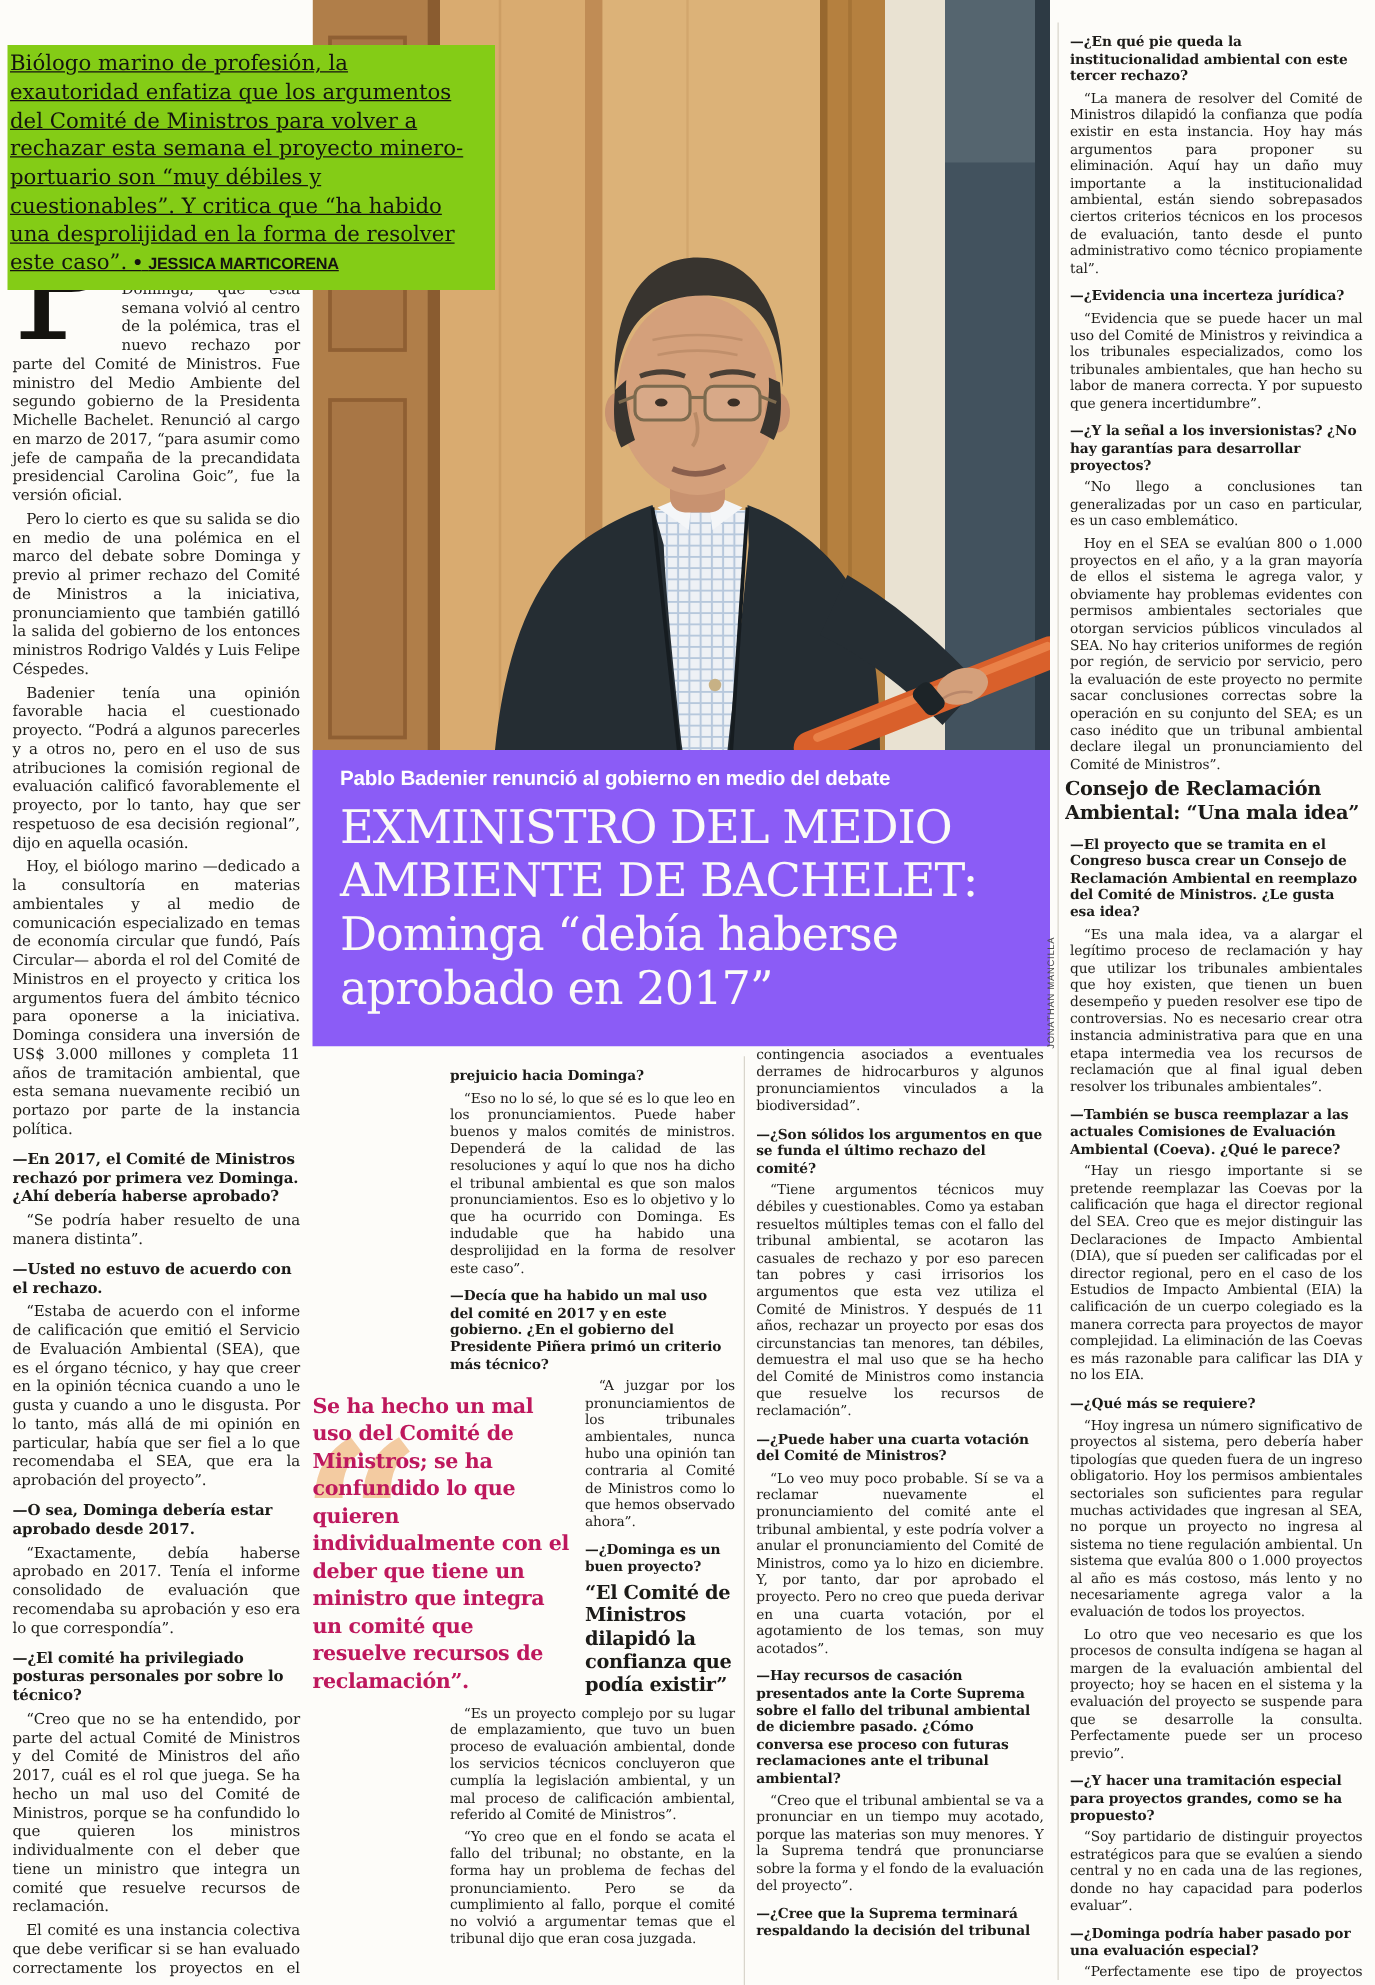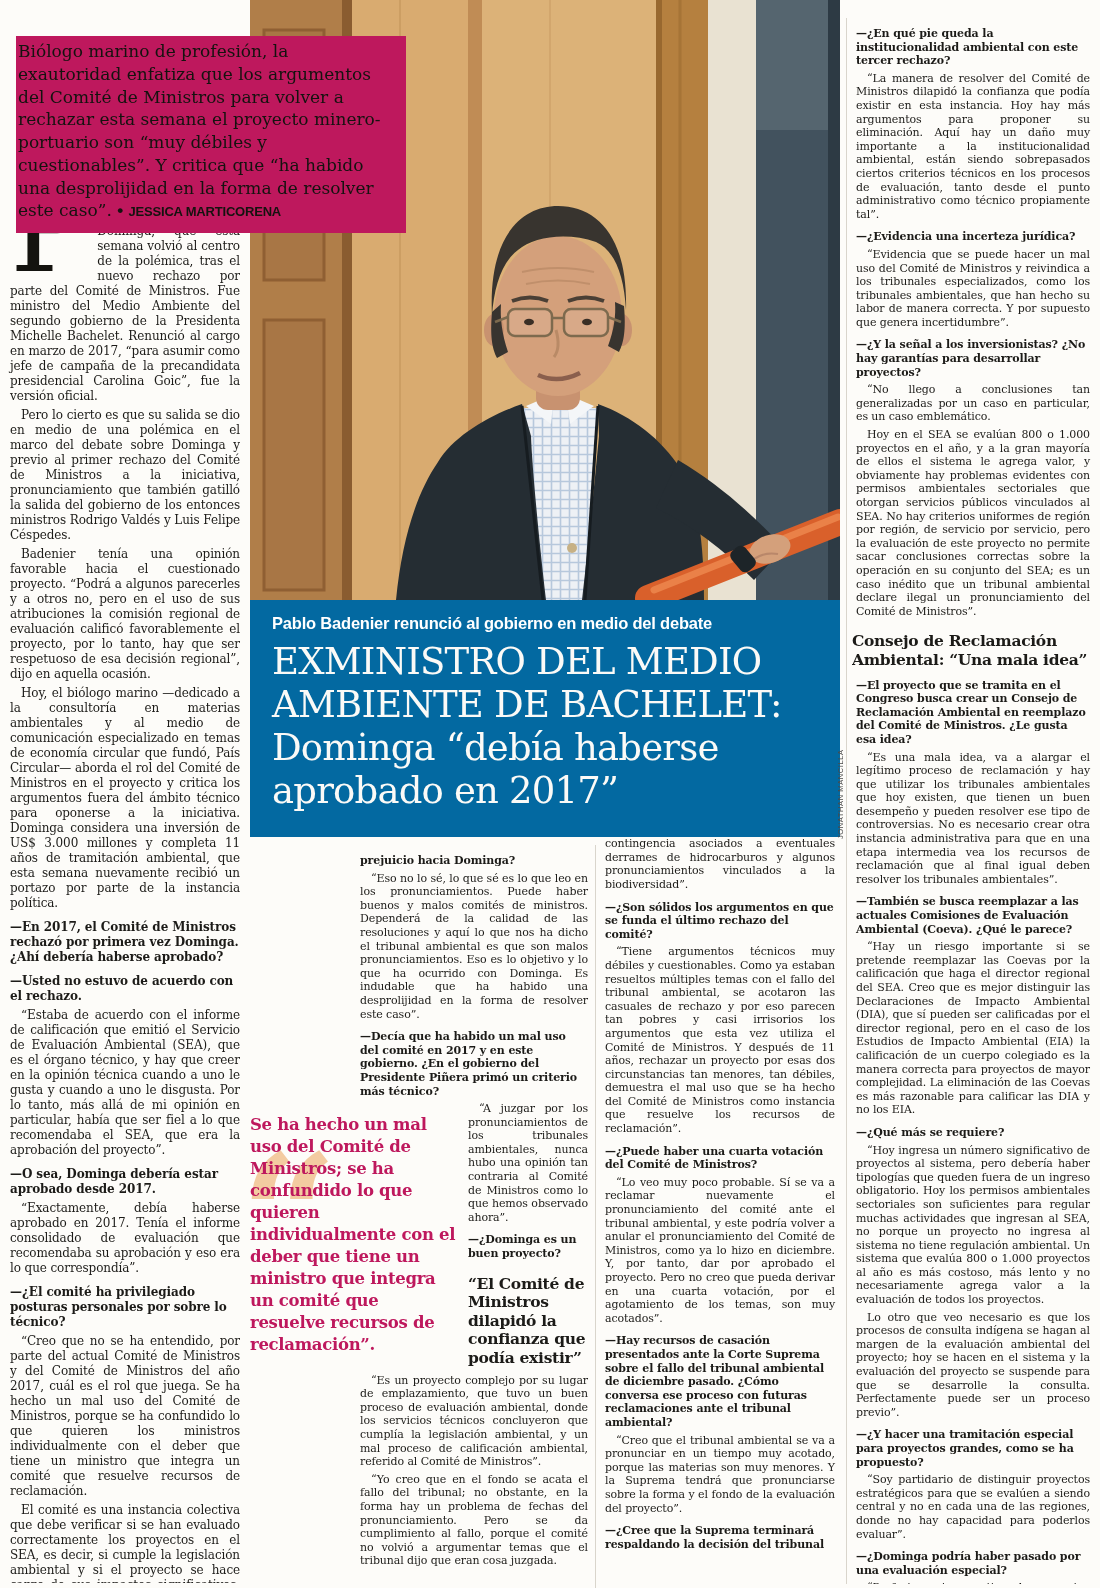--- a/index.html
+++ b/index.html
@@ -3,59 +3,59 @@
 <meta charset="utf-8">
 <style>
   html,body{margin:0;padding:0;background:#e8e6e0;}
   .page{
     position:relative;width:1100px;height:1588px;margin:0 auto;
     background:#fdfcf9;overflow:hidden;
     font-family:"DejaVu Serif", serif;color:#1c1b18;
   }
   
   .intro-box{
-    position:absolute;left:16px;top:36px;width:376px;z-index:5;
-    background:#be185d;padding:4px 12px 10px 2px;
-    font-size:17px;line-height:1.34;color:#14130f;
+    position:absolute;left:6px;top:36px;width:376px;z-index:5;
+    background:#84cc16;padding:4px 12px 10px 2px;
+    font-size:17px;line-height:1.34;color:#14130f;text-decoration:underline;
   }
   .byline{font-family:"Liberation Sans",sans-serif;font-weight:bold;font-size:13px;letter-spacing:-0.2px;white-space:nowrap;}
   .byline-bullet{font-family:"Liberation Sans",sans-serif;font-weight:bold;}
   
   .photo{position:absolute;left:250px;top:0;width:590px;height:600px;overflow:hidden;z-index:1;}
   .photo svg{display:block;width:100%;height:100%;}
   .photo-credit{
     position:absolute;left:836px;top:748px;height:92px;width:12px;z-index:6;
     font-family:"Liberation Sans",sans-serif;font-size:7.5px;color:#4a4a4a;
     writing-mode:vertical-rl;transform:rotate(180deg);letter-spacing:0.6px;text-align:center;
   }
   
   .headline-box{
     position:absolute;left:250px;top:600px;width:590px;height:237px;z-index:4;
-    background:#0369a1;color:#f6f4ef;padding:14px 20px 0 22px;box-sizing:border-box;
+    background:#8b5cf6;color:#f6f4ef;padding:14px 20px 0 22px;box-sizing:border-box;
   }
   .kicker{
     font-family:"Liberation Sans",sans-serif;font-weight:bold;font-size:16.5px;
     letter-spacing:-0.2px;margin:0 0 8px 0;color:#ffffff;
   }
   .headline{
     font-family:"DejaVu Serif",serif;font-weight:normal;font-size:37px;line-height:1.16;
     letter-spacing:-0.8px;margin:0;color:#fbfaf7;
   }
   
   .col{position:absolute;font-size:11px;line-height:13.6px;text-align:justify;letter-spacing:-0.1px;}
   .col-left{left:6px;top:175px;width:238px;height:1408px;font-size:12px;line-height:15px;overflow:hidden;}
   .col2{left:356px;top:845px;width:236px;height:743px;}
   .col3{left:601px;top:806px;width:238px;height:743px;overflow:hidden;}
   .col-right{left:852px;top:18px;width:242px;height:1566px;overflow:hidden;}
   .blk{margin:4px;}
   .q{font-weight:bold;margin-top:9px;text-align:left;}
   .a,.p{text-indent:11px;}
   .subhead{
     font-weight:bold;font-size:15.5px;line-height:1.2;letter-spacing:-0.3px;
-    margin:14px 0 6px 0;text-align:left;text-indent:0;
+    margin:4px 0 6px 0;text-align:left;text-indent:0;
   }
   .dc{text-indent:0;}
   .dropcap{
     float:left;font-size:118px;line-height:90px;padding:6px 8px 0 0;color:#14130f;
     font-family:"DejaVu Serif",serif;
   }
   
   .pullquote{
     float:left;width:206px;margin-left:-106px;margin-right:12px;margin-top:4px;margin-bottom:4px;
     position:relative;padding-top:8px;min-height:230px;
@@ -182,20 +182,21 @@
 
   <div class="vrule vrule-mid"></div>
   <div class="vrule vrule-right"></div>
 
   <div class="col col-left">
       <p class="blk dc p"><span class="dropcap">P</span>ablo Badenier conoce de cerca el proyecto minero-portuario Dominga, que esta semana volvió al centro de la polémica, tras el nuevo rechazo por parte del Comité de Ministros. Fue ministro del Medio Ambiente del segundo gobierno de la Presidenta Michelle Bachelet. Renunció al cargo en marzo de 2017, “para asumir como jefe de campaña de la precandidata presidencial Carolina Goic”, fue la versión oficial.</p>
       <p class="blk p">Pero lo cierto es que su salida se dio en medio de una polémica en el marco del debate sobre Dominga y previo al primer rechazo del Comité de Ministros a la iniciativa, pronunciamiento que también gatilló la salida del gobierno de los entonces ministros Rodrigo Valdés y Luis Felipe Céspedes.</p>
       <p class="blk p">Badenier tenía una opinión favorable hacia el cuestionado proyecto. “Podrá a algunos parecerles y a otros no, pero en el uso de sus atribuciones la comisión regional de evaluación calificó favorablemente el proyecto, por lo tanto, hay que ser respetuoso de esa decisión regional”, dijo en aquella ocasión.</p>
       <p class="blk p">Hoy, el biólogo marino —dedicado a la consultoría en materias ambientales y al medio de comunicación especializado en temas de economía circular que fundó, País Circular— aborda el rol del Comité de Ministros en el proyecto y critica los argumentos fuera del ámbito técnico para oponerse a la iniciativa. Dominga considera una inversión de US$ 3.000 millones y completa 11 años de tramitación ambiental, que esta semana nuevamente recibió un portazo por parte de la instancia política.</p>
       <p class="blk q">—En 2017, el Comité de Ministros rechazó por primera vez Dominga. ¿Ahí debería haberse aprobado?</p>
+      <p class="blk a">“Se podría haber resuelto de una manera distinta”.</p>
       <p class="blk q">—Usted no estuvo de acuerdo con el rechazo.</p>
       <p class="blk a">“Estaba de acuerdo con el informe de calificación que emitió el Servicio de Evaluación Ambiental (SEA), que es el órgano técnico, y hay que creer en la opinión técnica cuando a uno le gusta y cuando a uno le disgusta. Por lo tanto, más allá de mi opinión en particular, había que ser fiel a lo que recomendaba el SEA, que era la aprobación del proyecto”.</p>
       <p class="blk q">—O sea, Dominga debería estar aprobado desde 2017.</p>
       <p class="blk a">“Exactamente, debía haberse aprobado en 2017. Tenía el informe consolidado de evaluación que recomendaba su aprobación y eso era lo que correspondía”.</p>
       <p class="blk q">—¿El comité ha privilegiado posturas personales por sobre lo técnico?</p>
       <p class="blk a">“Creo que no se ha entendido, por parte del actual Comité de Ministros y del Comité de Ministros del año 2017, cuál es el rol que juega. Se ha hecho un mal uso del Comité de Ministros, porque se ha confundido lo que quieren los ministros individualmente con el deber que tiene un ministro que integra un comité que resuelve recursos de reclamación.</p>
       <p class="blk a">El comité es una instancia colectiva que debe verificar si se han evaluado correctamente los proyectos en el SEA, es decir, si cumple la legislación ambiental y si el proyecto se hace cargo de sus impactos significativos. Por lo tanto, poco importa la opinión que personalmente pueda tener algún miembro del comité. Hay que distinguir entre lo que se quiere de manera individual y el deber que tiene un ministro de Estado respecto del rol que ejerce en el comité”.</p>
     </div>
 
   <div class="col col2">

